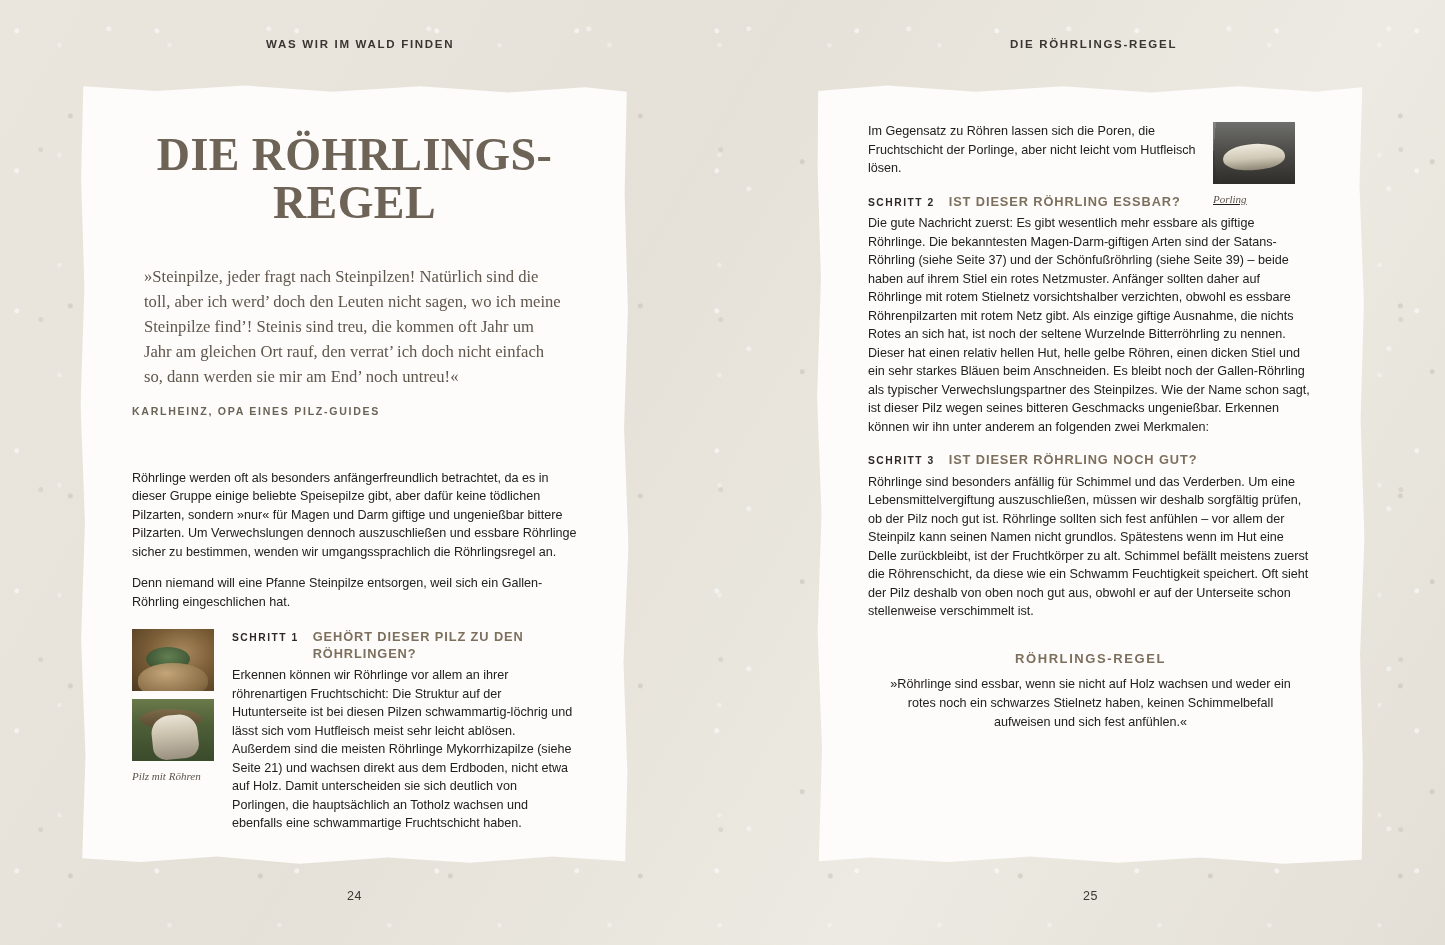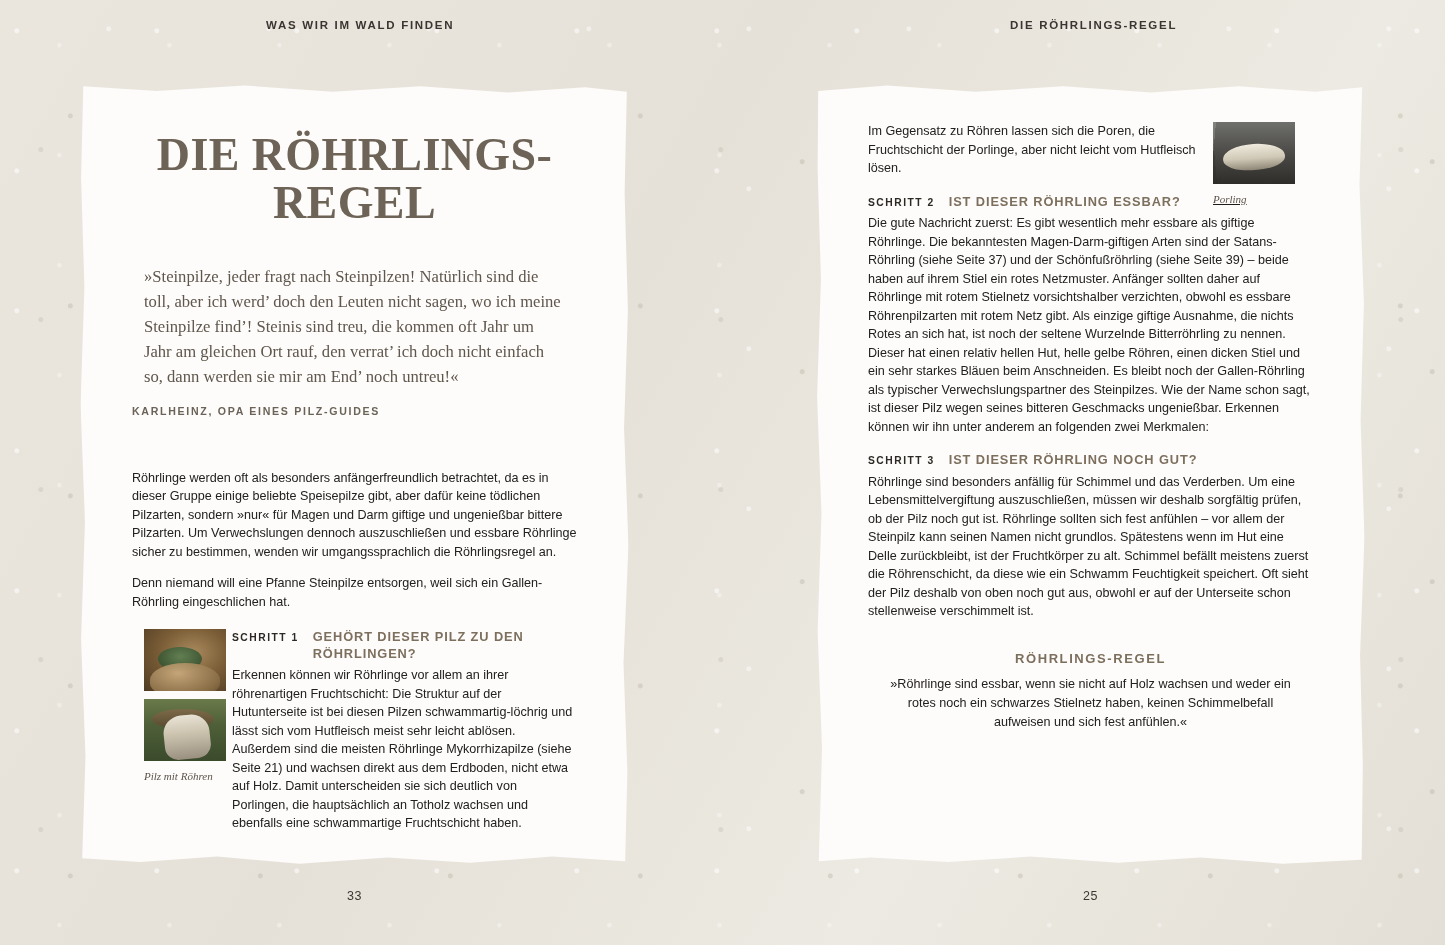--- a/index.html
+++ b/index.html
@@ -32,21 +32,21 @@
     z-index: 0;
   }
   .spread {
     position: relative;
     z-index: 1;
     width: 1445px;
     height: 945px;
   }
   .running-head {
     position: absolute;
-    top: 19px;
+    top: 38px;
     font-size: 11.5px;
     letter-spacing: 1.7px;
     color: #3a3530;
     font-weight: 700;
     text-transform: uppercase;
   }
   .running-head.left { left: 266px; }
   .running-head.right { left: 1010px; }
 
   .page {
@@ -157,21 +157,20 @@
     text-transform: uppercase;
     line-height: 1.3;
   }
 
   .with-figures { position: relative; margin-top: 18px; }
   .fig-col {
     position: absolute;
     left: 0;
     top: 0;
     width: 100px;
-    margin-left: 12px;
   }
   .fig {
     width: 82px;
     height: 62px;
     overflow: hidden;
     position: relative;
     margin-bottom: 8px;
   }
   .fig.mushroom-hand {
     background:
@@ -328,21 +327,21 @@
           <div class="step-head">
             <span class="step-label">SCHRITT 1</span>
             <span class="step-title">GEHÖRT DIESER PILZ ZU DEN RÖHRLINGEN?</span>
           </div>
           <p class="body">Erkennen können wir Röhrlinge vor allem an ihrer röhrenartigen Fruchtschicht: Die Struktur auf der Hutunterseite ist bei diesen Pilzen schwammartig-löchrig und lässt sich vom Hutfleisch meist sehr leicht ablösen. Außerdem sind die meisten Röhrlinge Mykorrhizapilze (siehe Seite 21) und wachsen direkt aus dem Erdboden, nicht etwa auf Holz. Damit unterscheiden sie sich deutlich von Porlingen, die hauptsächlich an Totholz wachsen und ebenfalls eine schwammartige Fruchtschicht haben.</p>
         </div>
       </div>
 
     </div>
   </div>
-  <div class="folio left">33</div>
+  <div class="folio left">24</div>
 
   <div class="page right">
     <div class="page-inner">
 
       <div class="right-fig">
         <div class="fig porling"></div>
         <div class="fig-caption">Porling</div>
       </div>
 
       <div class="rp-intro">

